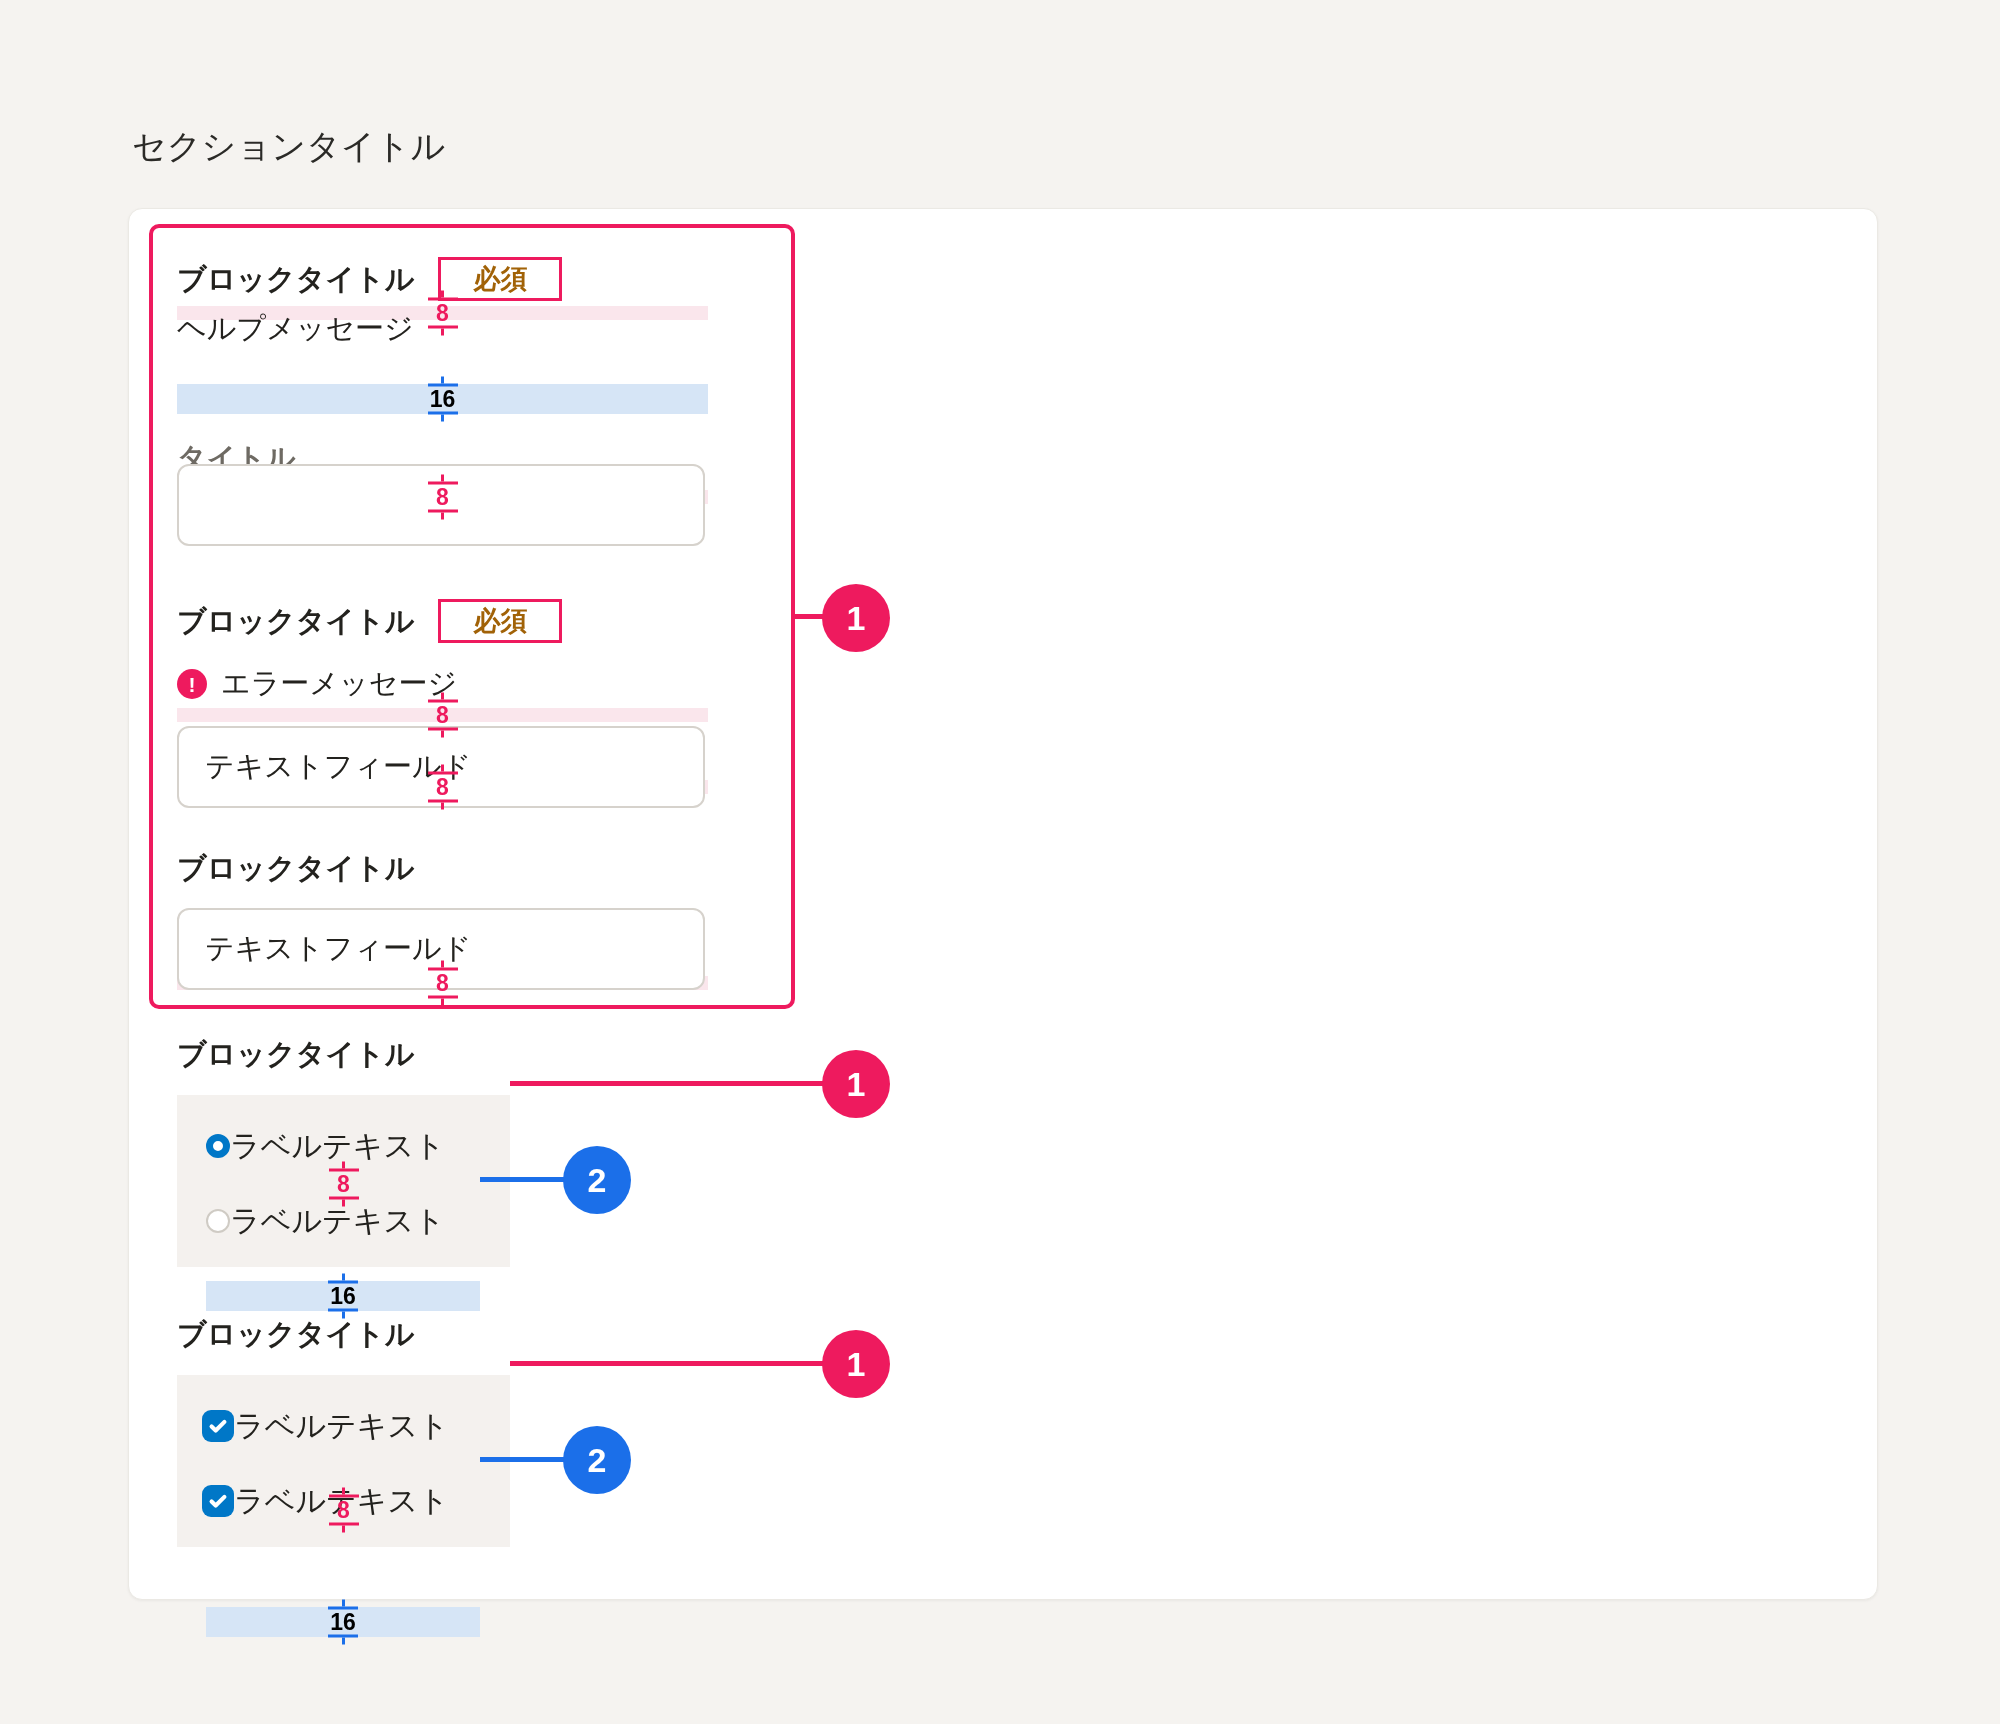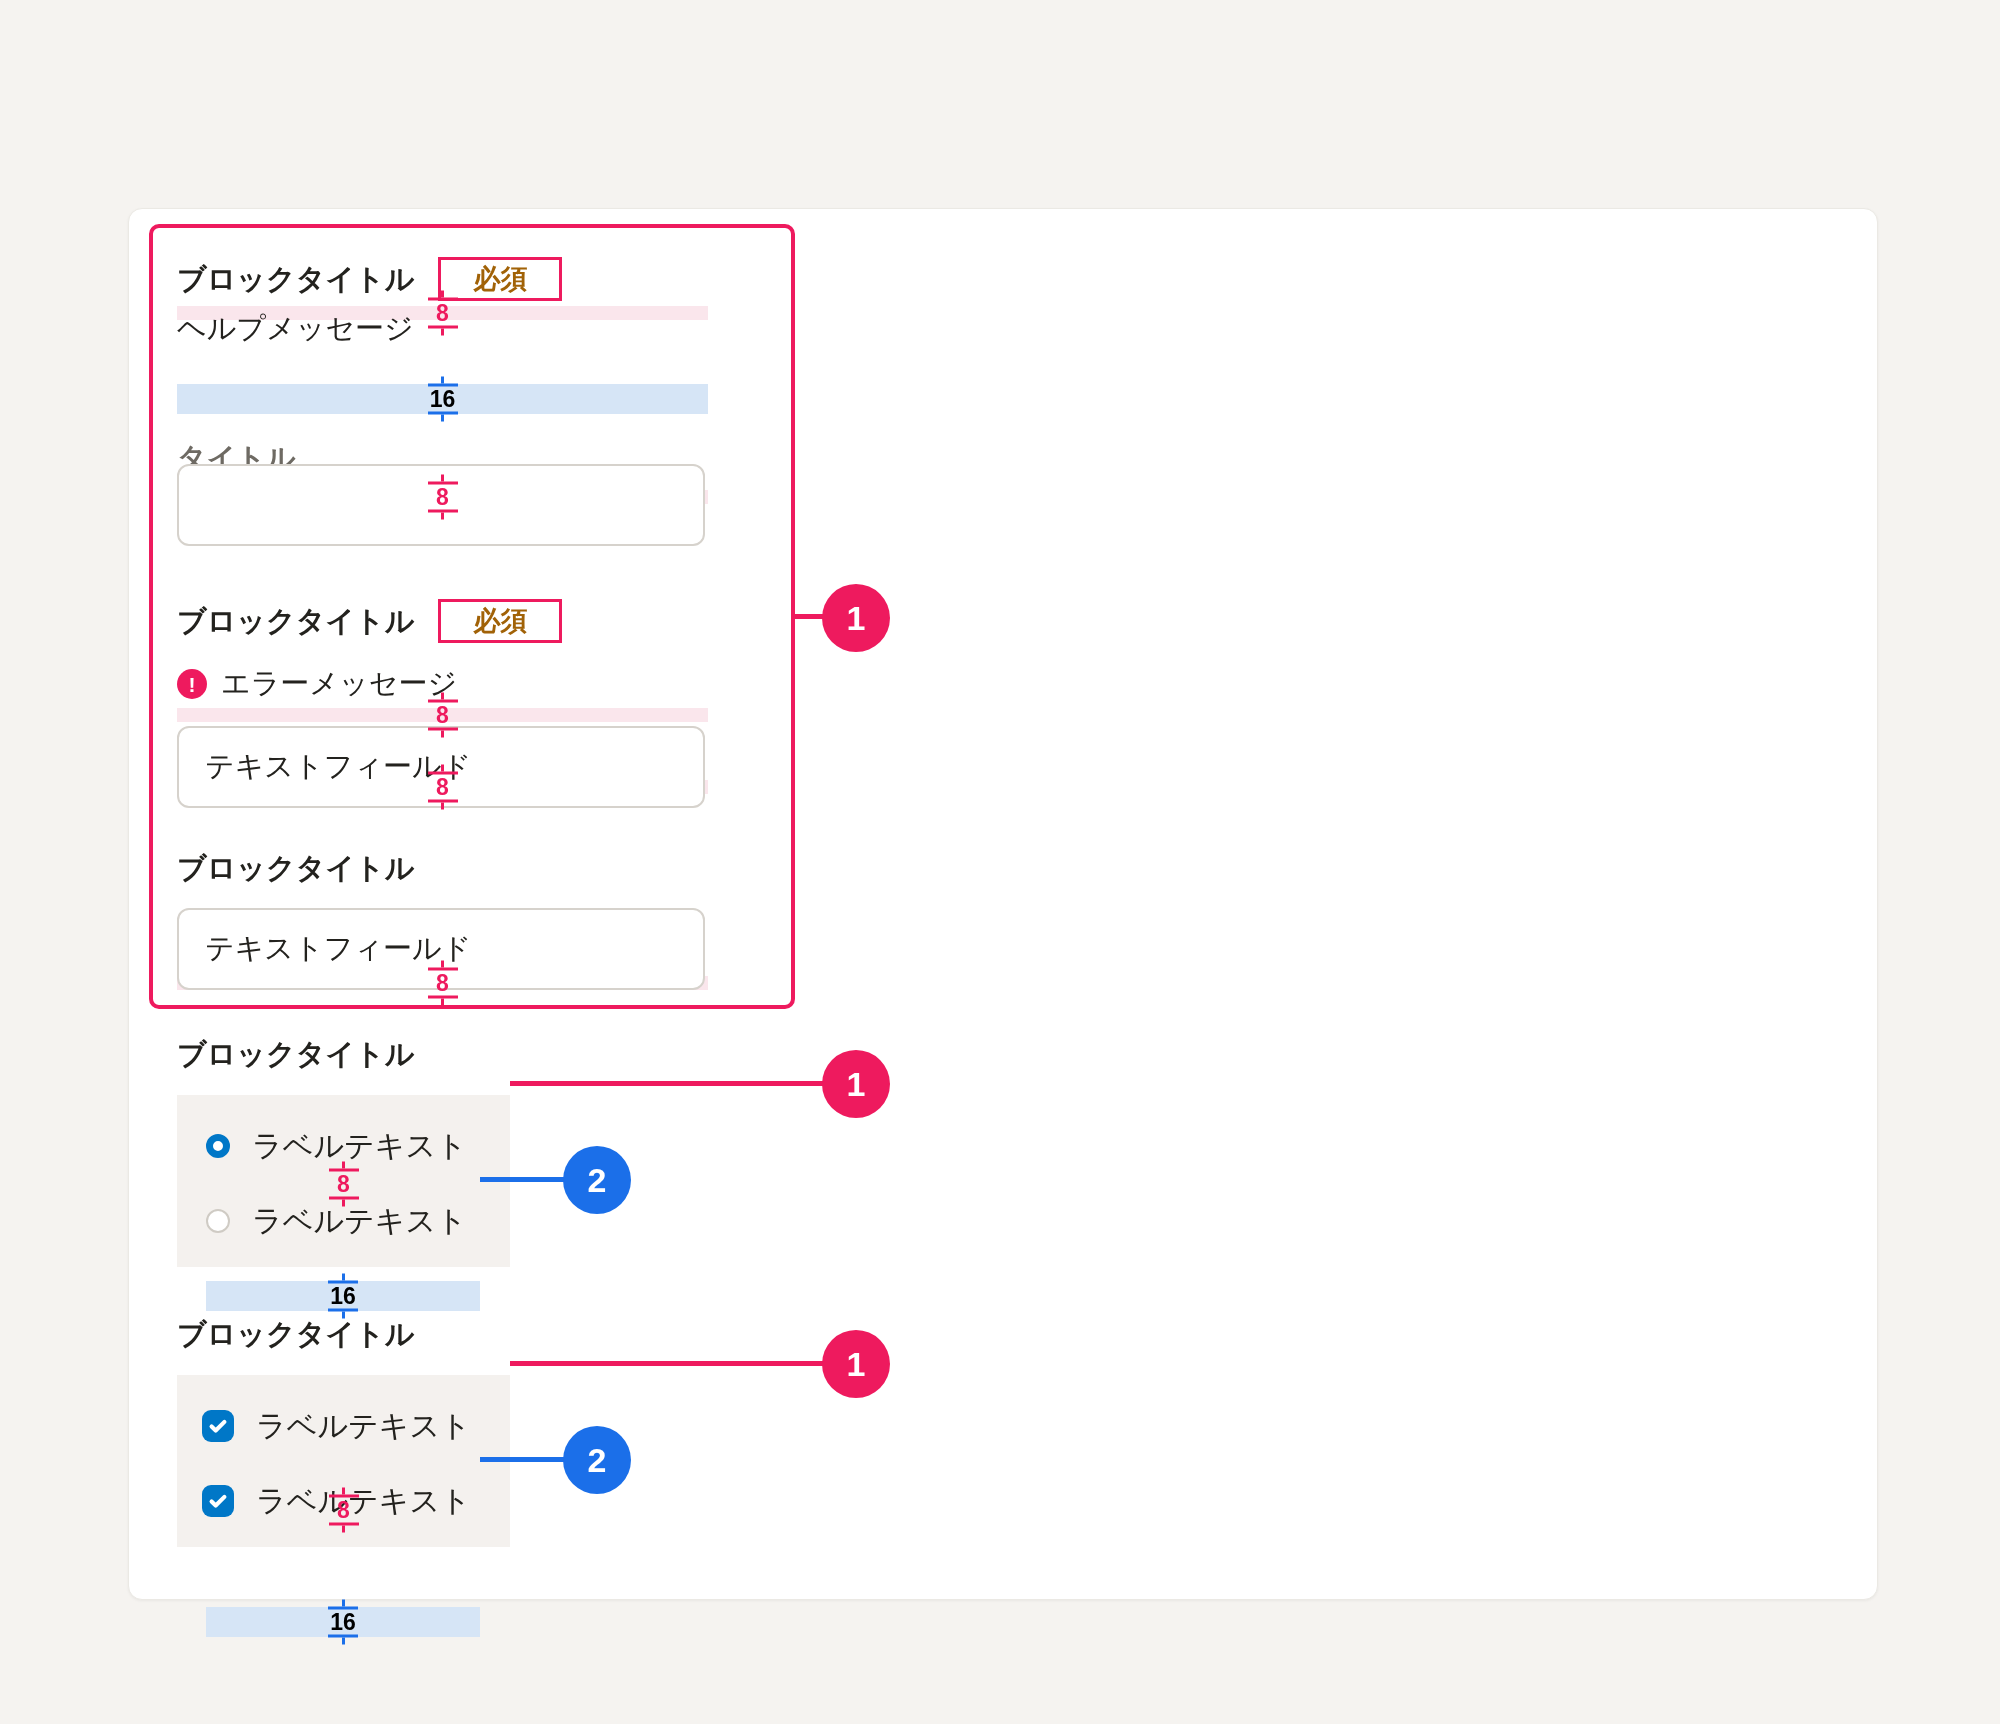--- a/index.html
+++ b/index.html
@@ -70,36 +70,37 @@
   .conn-crimson{background:#EE1A5E;}
   .conn-blue{background:#1B6FE9;}
   .callout{
     width:68px;height:68px;border-radius:50%;z-index:6;
     display:flex;align-items:center;justify-content:center;
     color:#fff;font-size:34px;font-weight:bold;
   }
   .c-crimson{background:#EE1A5E;}
   .c-blue{background:#1B6FE9;}
 
-  .opt-row{display:flex;align-items:center;gap:22px;height:40px;}
+  .opt-row{display:flex;align-items:center;height:40px;}
   .opt-label{font-size:30px;line-height:1;}
   .radio{box-sizing:border-box;flex:none;width:24px;height:24px;border-radius:50%;background:#fff;}
   .radio-on{border:7px solid #0077C7;}
   .radio-off{border:2px solid #CFCBC4;}
   .checkbox{
     box-sizing:border-box;flex:none;width:32px;height:32px;border-radius:9px;
     background:#0077C7;display:flex;align-items:center;justify-content:center;
   }
   .checkbox svg{display:block;}
 </style>
 </head>
 <body>
 
 <div class="canvas">
 
+  <h1 class="abs section-title" style="left:132px;top:122px;">セクションタイトル</h1>
 
   <div class="abs card"></div>
 
   <div class="abs spec-box"></div>
 
   <div class="abs title-row" style="left:177px;top:254px;">
     <span class="block-title">ブロックタイトル</span>
     <span class="badge">必須</span>
   </div>
 

